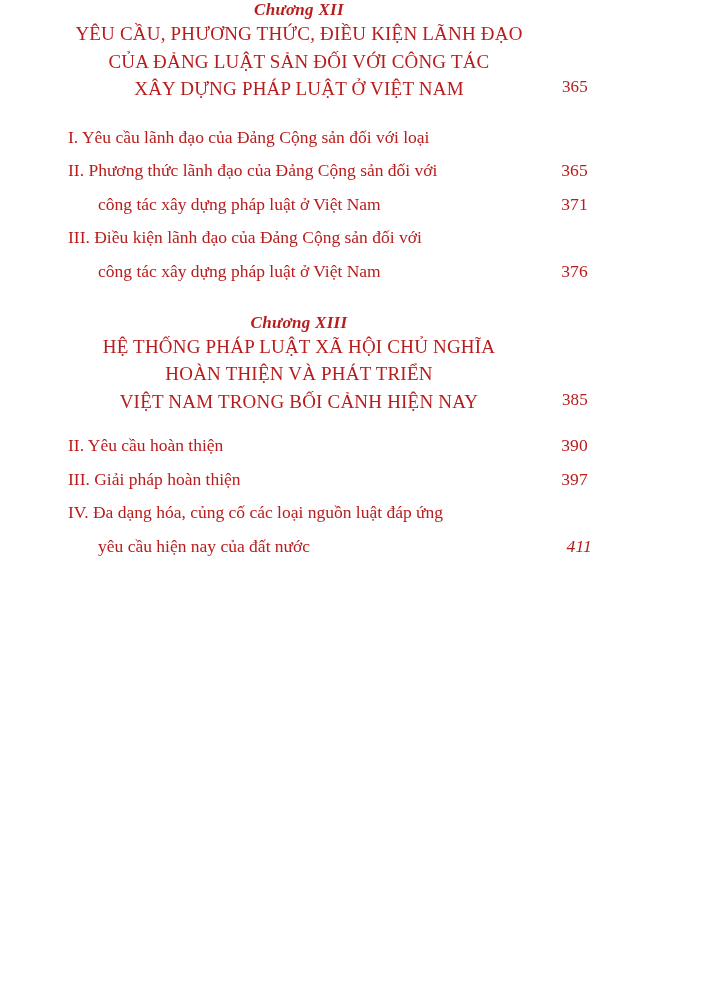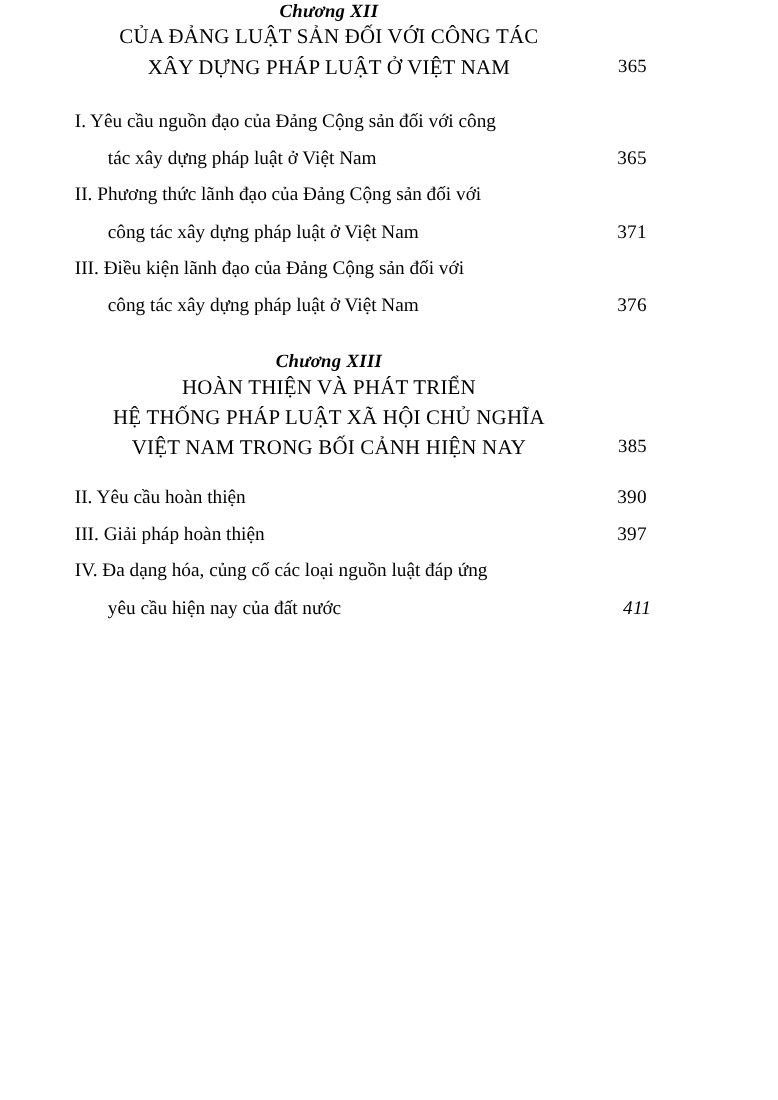--- a/index.html
+++ b/index.html
@@ -7,21 +7,21 @@
     padding: 0;
     background: #ffffff;
   }
   .page {
     position: relative;
     width: 707px;
     height: 812px;
     background: #ffffff;
     overflow: hidden;
     font-family: "Liberation Serif", "DejaVu Serif", serif;
-    color: #000000;
+    color: #b91c1c;
   }
 
   
   .content {
     position: absolute;
     left: 68px;
     top: 0;
     width: 520px;   
   }
 
@@ -115,39 +115,41 @@
 </head>
 <body>
 
 <div class="page">
 
   <div class="content">
 
     <div class="chapter-block">
       <div class="chapter-label">Chương XII</div>
 
+      <div class="chapter-title-line">
+        <span>YÊU CẦU, PHƯƠNG THỨC, ĐIỀU KIỆN LÃNH ĐẠO</span>
+      </div>
 
       <div class="chapter-title-line">
         <span>CỦA ĐẢNG LUẬT SẢN ĐỐI VỚI CÔNG TÁC</span>
       </div>
 
       <div class="chapter-title-line">
         <span>XÂY DỰNG PHÁP LUẬT Ở VIỆT NAM</span>
         <span class="pagenum">365</span>
       </div>
     </div>
 
     <div class="gap-after-ch12-head"></div>
 
     <div class="entry">
       <div class="entry-line first">
-        <span>I. Yêu cầu nguồn đạo của Đảng Cộng sản đối với công</span>
-      </div>
-      <div class="entry-line cont">
-        <span>tác xây dựng pháp luật ở Việt Nam</span>
+        <span>I. Yêu cầu lãnh đạo của Đảng Cộng sản đối với loại</span>
+      </div>
+      <div class="entry-line cont">
         <span class="pagenum">365</span>
       </div>
     </div>
 
     <div class="entry">
       <div class="entry-line first">
         <span>II. Phương thức lãnh đạo của Đảng Cộng sản đối với</span>
       </div>
       <div class="entry-line cont">
         <span>công tác xây dựng pháp luật ở Việt Nam</span>
@@ -164,25 +166,25 @@
         <span class="pagenum">376</span>
       </div>
     </div>
 
     <div class="gap-before-ch13"></div>
 
     <div class="chapter-block">
       <div class="chapter-label">Chương XIII</div>
 
       <div class="chapter-title-line">
+        <span>HỆ THỐNG PHÁP LUẬT XÃ HỘI CHỦ NGHĨA</span>
+      </div>
+
+      <div class="chapter-title-line">
         <span>HOÀN THIỆN VÀ PHÁT TRIỂN</span>
-      </div>
-
-      <div class="chapter-title-line">
-        <span>HỆ THỐNG PHÁP LUẬT XÃ HỘI CHỦ NGHĨA</span>
       </div>
 
       <div class="chapter-title-line">
         <span>VIỆT NAM TRONG BỐI CẢNH HIỆN NAY</span>
         <span class="pagenum">385</span>
       </div>
     </div>
 
     <div class="gap-after-ch13-head"></div>
 

